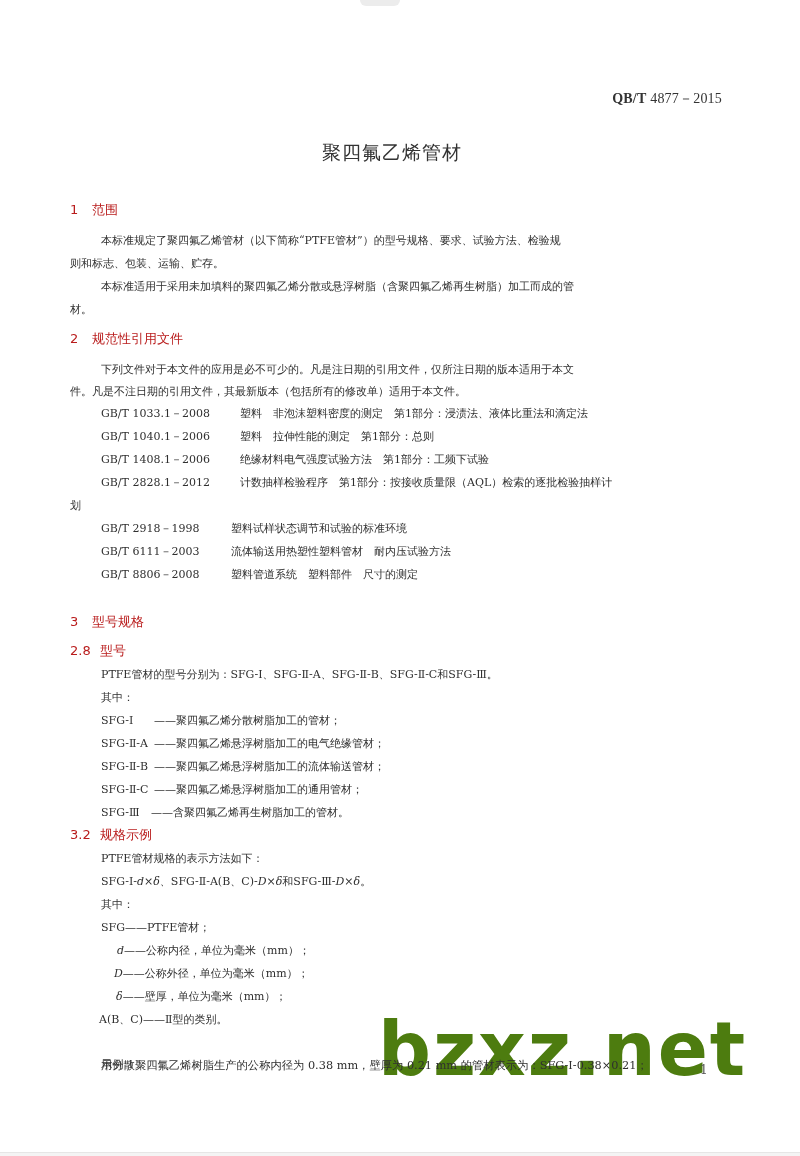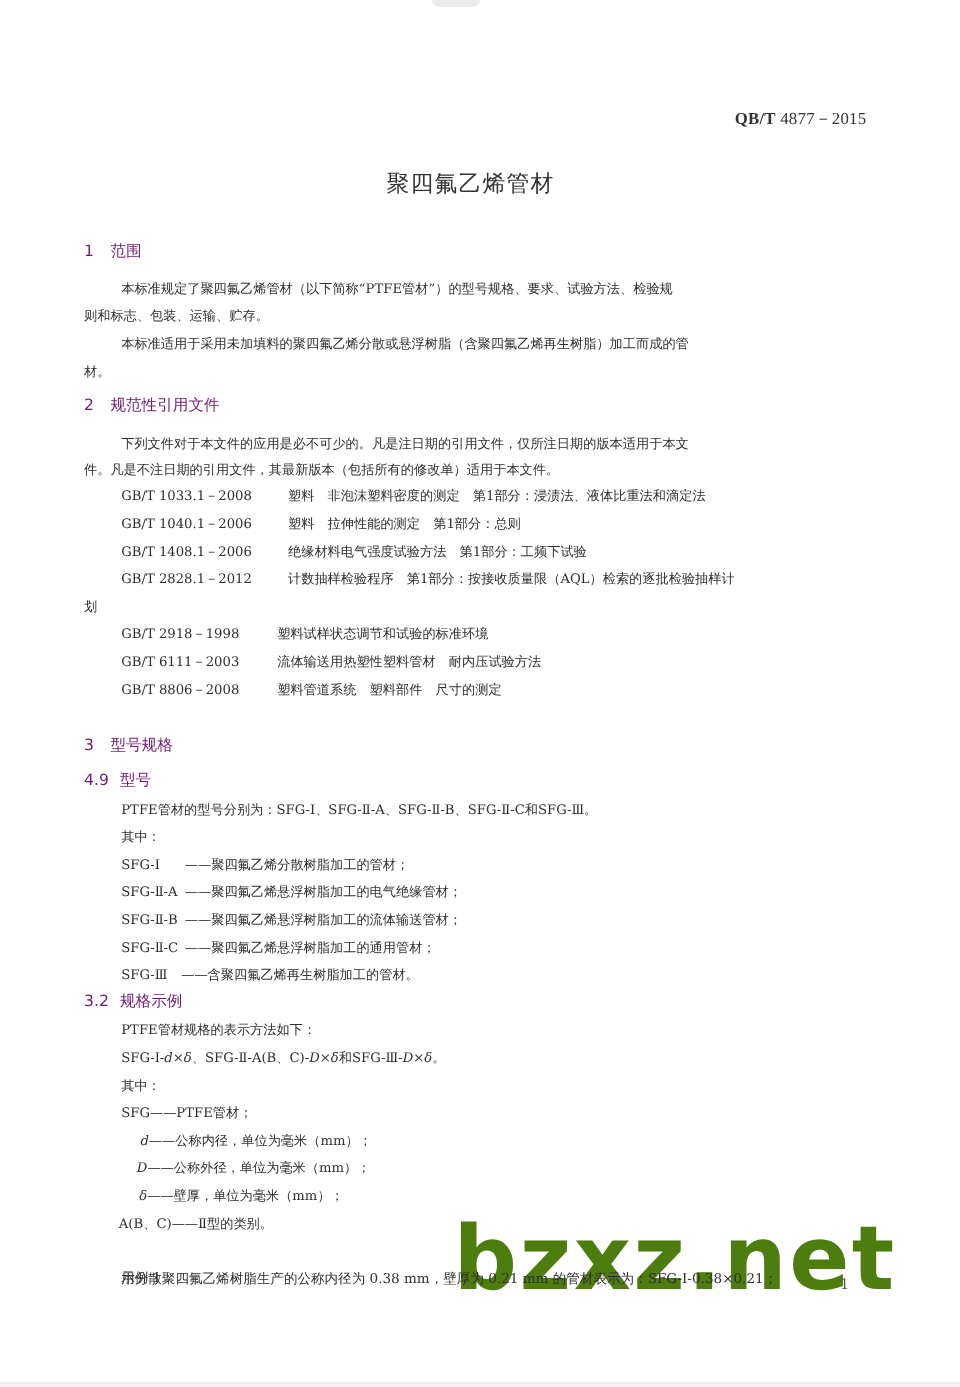--- a/index.html
+++ b/index.html
@@ -26,21 +26,21 @@
   .std-code b { font-weight: bold; }
   .title {
     position: absolute; left: 0; width: 784px; top: 140px; text-align: center;
     font-family: "DejaVu Sans", sans-serif; font-size: 19px; color: #333;
     letter-spacing: 1px;
   }
   .line {
     position: absolute; font-size: 11px; line-height: 18px; white-space: nowrap;
     color: #2f2f2f;
   }
-  .h { font-family: "DejaVu Sans", sans-serif; font-size: 13px; color: #701a75; }
+  .h { font-family: "DejaVu Sans", sans-serif; font-size: 13px; color: #b91c1c; }
   .h .num { display: inline-block; width: 22px; }
   .h .num2 { display: inline-block; width: 30px; }
   .ind1 { left: 101px; }
   .ind0 { left: 70px; }
   .ref-code { display: inline-block; }
   .small { font-size: 11.3px; }
   .watermark {
     position: absolute; left: 378px; top: 1012px;
     font-family: "DejaVu Sans", sans-serif; font-weight: bold;
     font-size: 74px; letter-spacing: 2px; color: #4d7c0f;
@@ -102,21 +102,21 @@
     </div>
     <div class="line ind1" style="top:566px;">
       <span class="ref-code" style="width:130px;">GB/T 8806－2008</span><span>塑料管道系统　塑料部件　尺寸的测定</span>
     </div>
 
     <div class="line h ind0" style="top:613px;">
       <span class="num">3</span><span>型号规格</span>
     </div>
 
     <div class="line h ind0" style="top:642px;">
-      <span class="num2">4.9</span><span>型号</span>
+      <span class="num2">2.8</span><span>型号</span>
     </div>
     <div class="line ind1" style="top:666px;">PTFE管材的型号分别为：SFG-Ⅰ、SFG-Ⅱ-A、SFG-Ⅱ-B、SFG-Ⅱ-C和SFG-Ⅲ。</div>
     <div class="line ind1" style="top:689px;">其中：</div>
 
     <div class="line ind1" style="top:712px;">
       <span class="ref-code" style="width:53px;">SFG-Ⅰ</span><span>——聚四氟乙烯分散树脂加工的管材；</span>
     </div>
     <div class="line ind1" style="top:735px;">
       <span class="ref-code" style="width:53px;">SFG-Ⅱ-A</span><span>——聚四氟乙烯悬浮树脂加工的电气绝缘管材；</span>
     </div>

